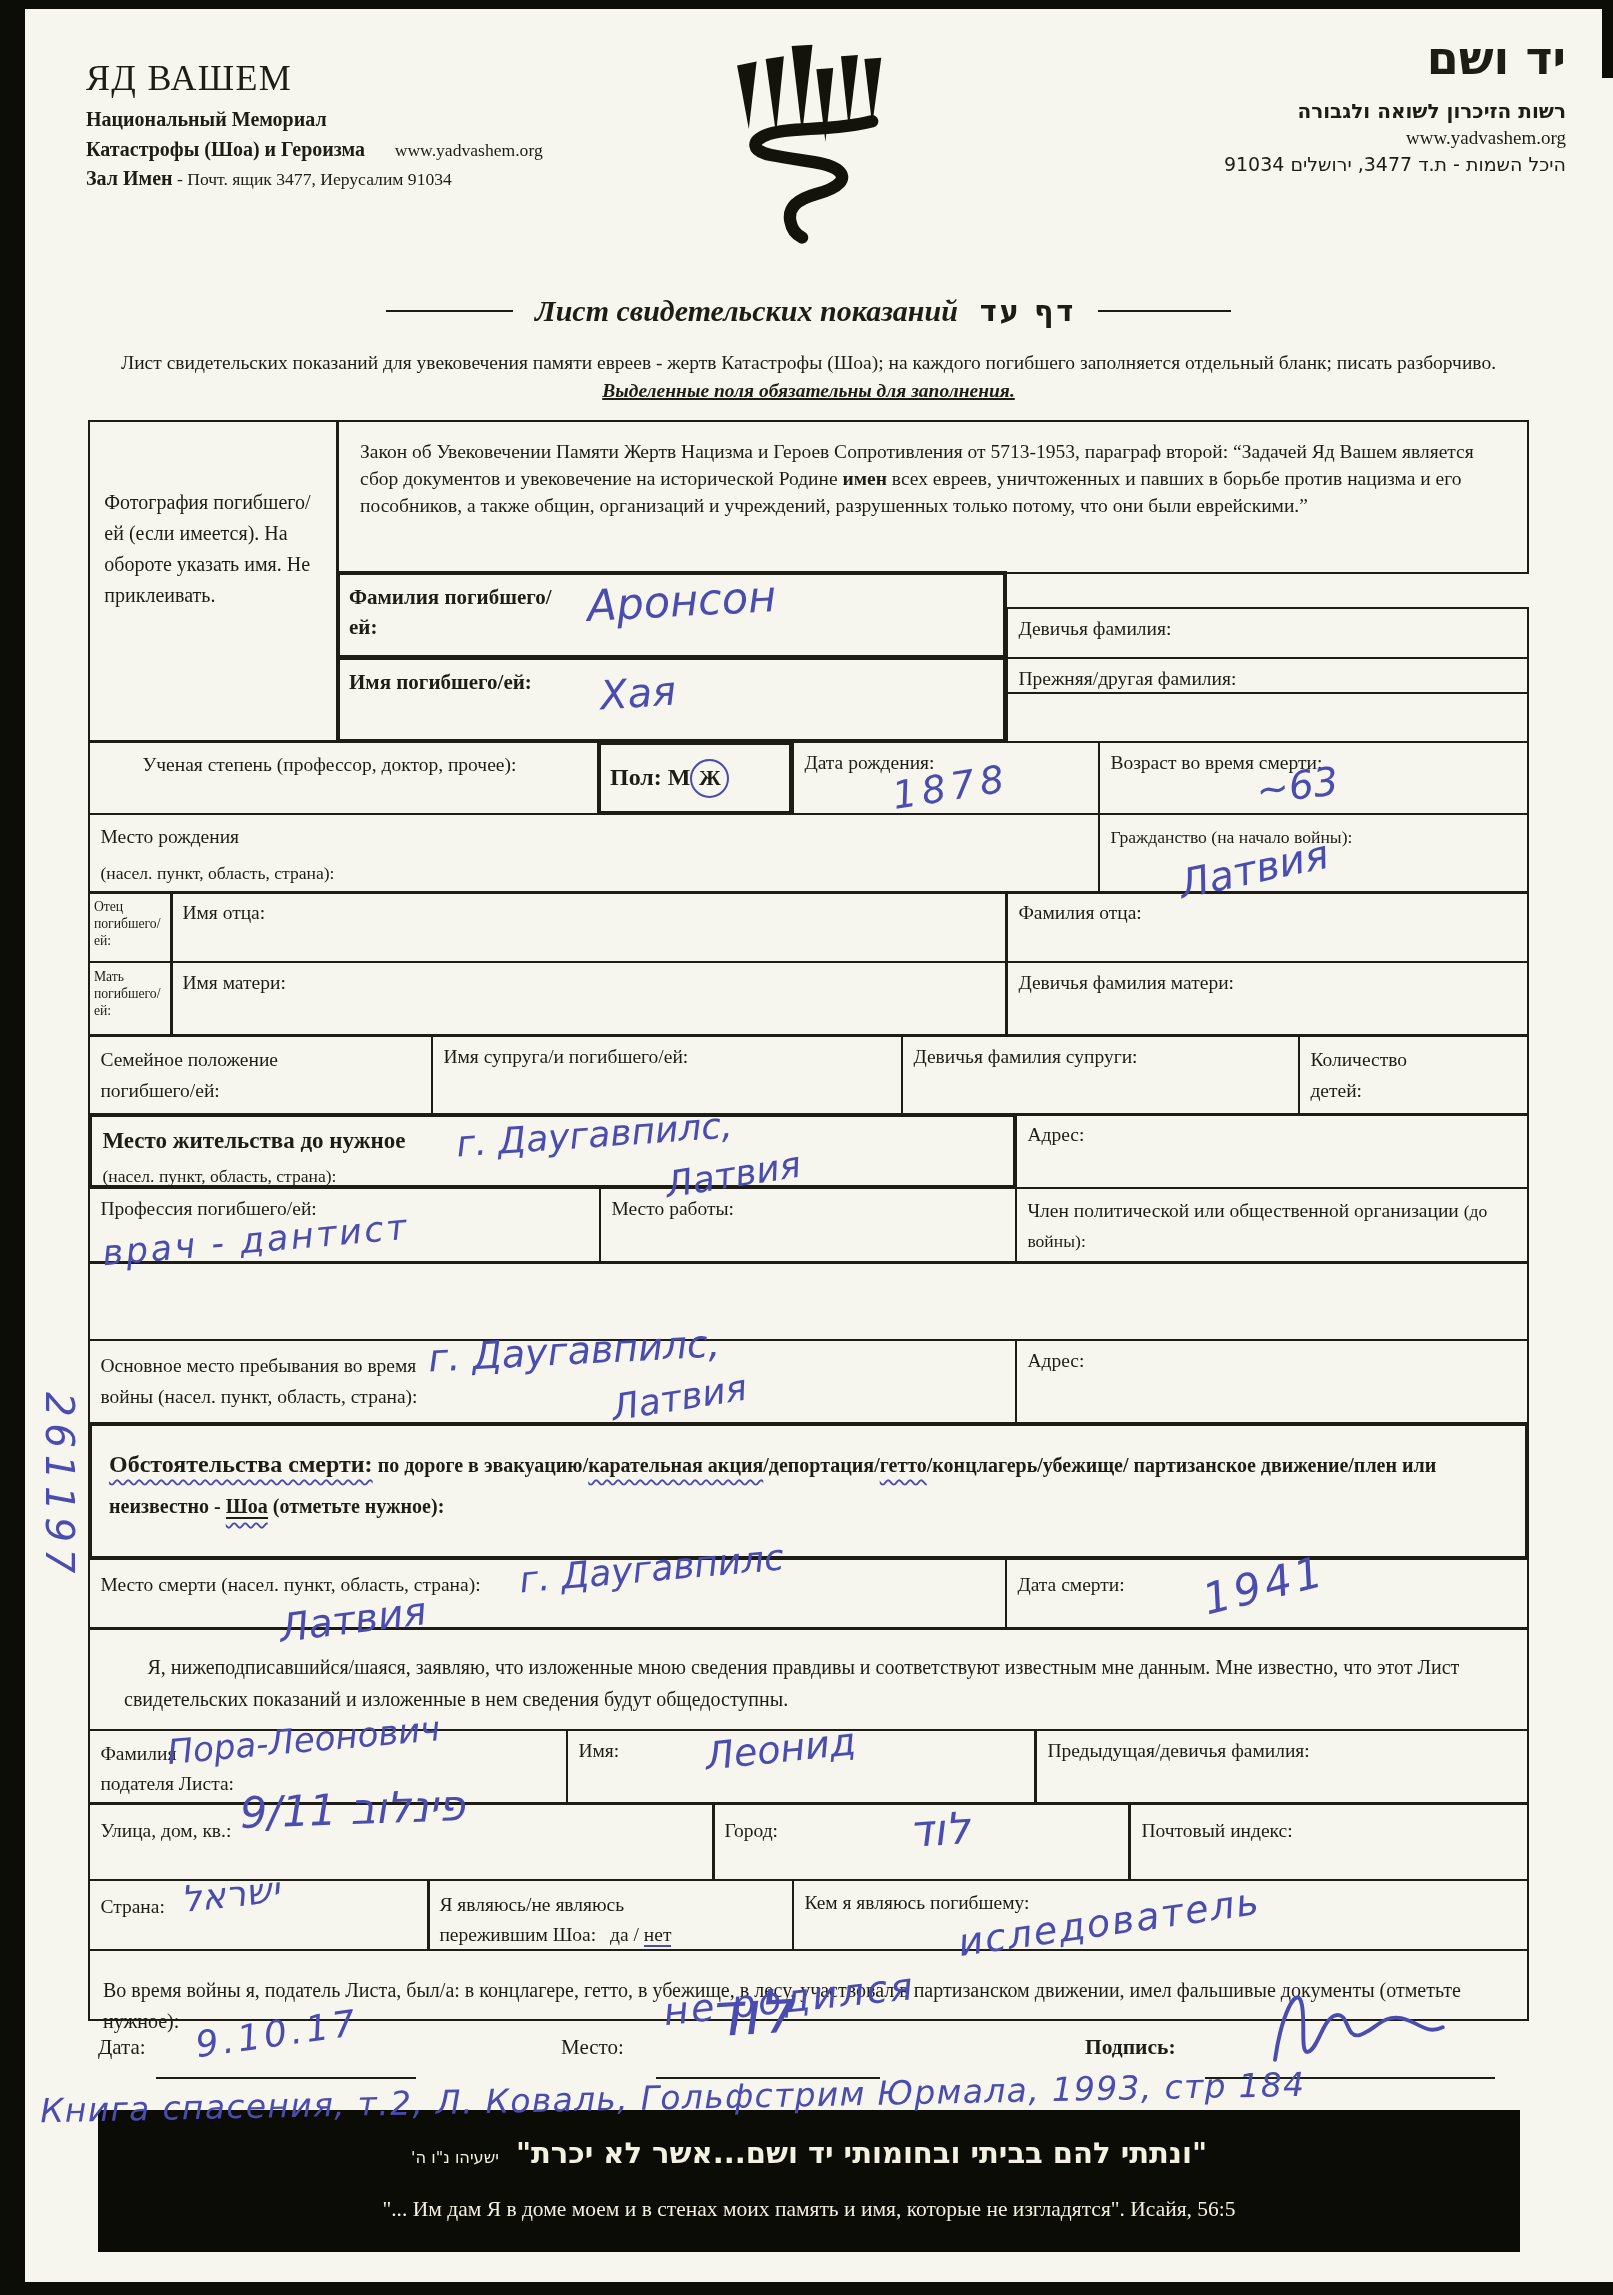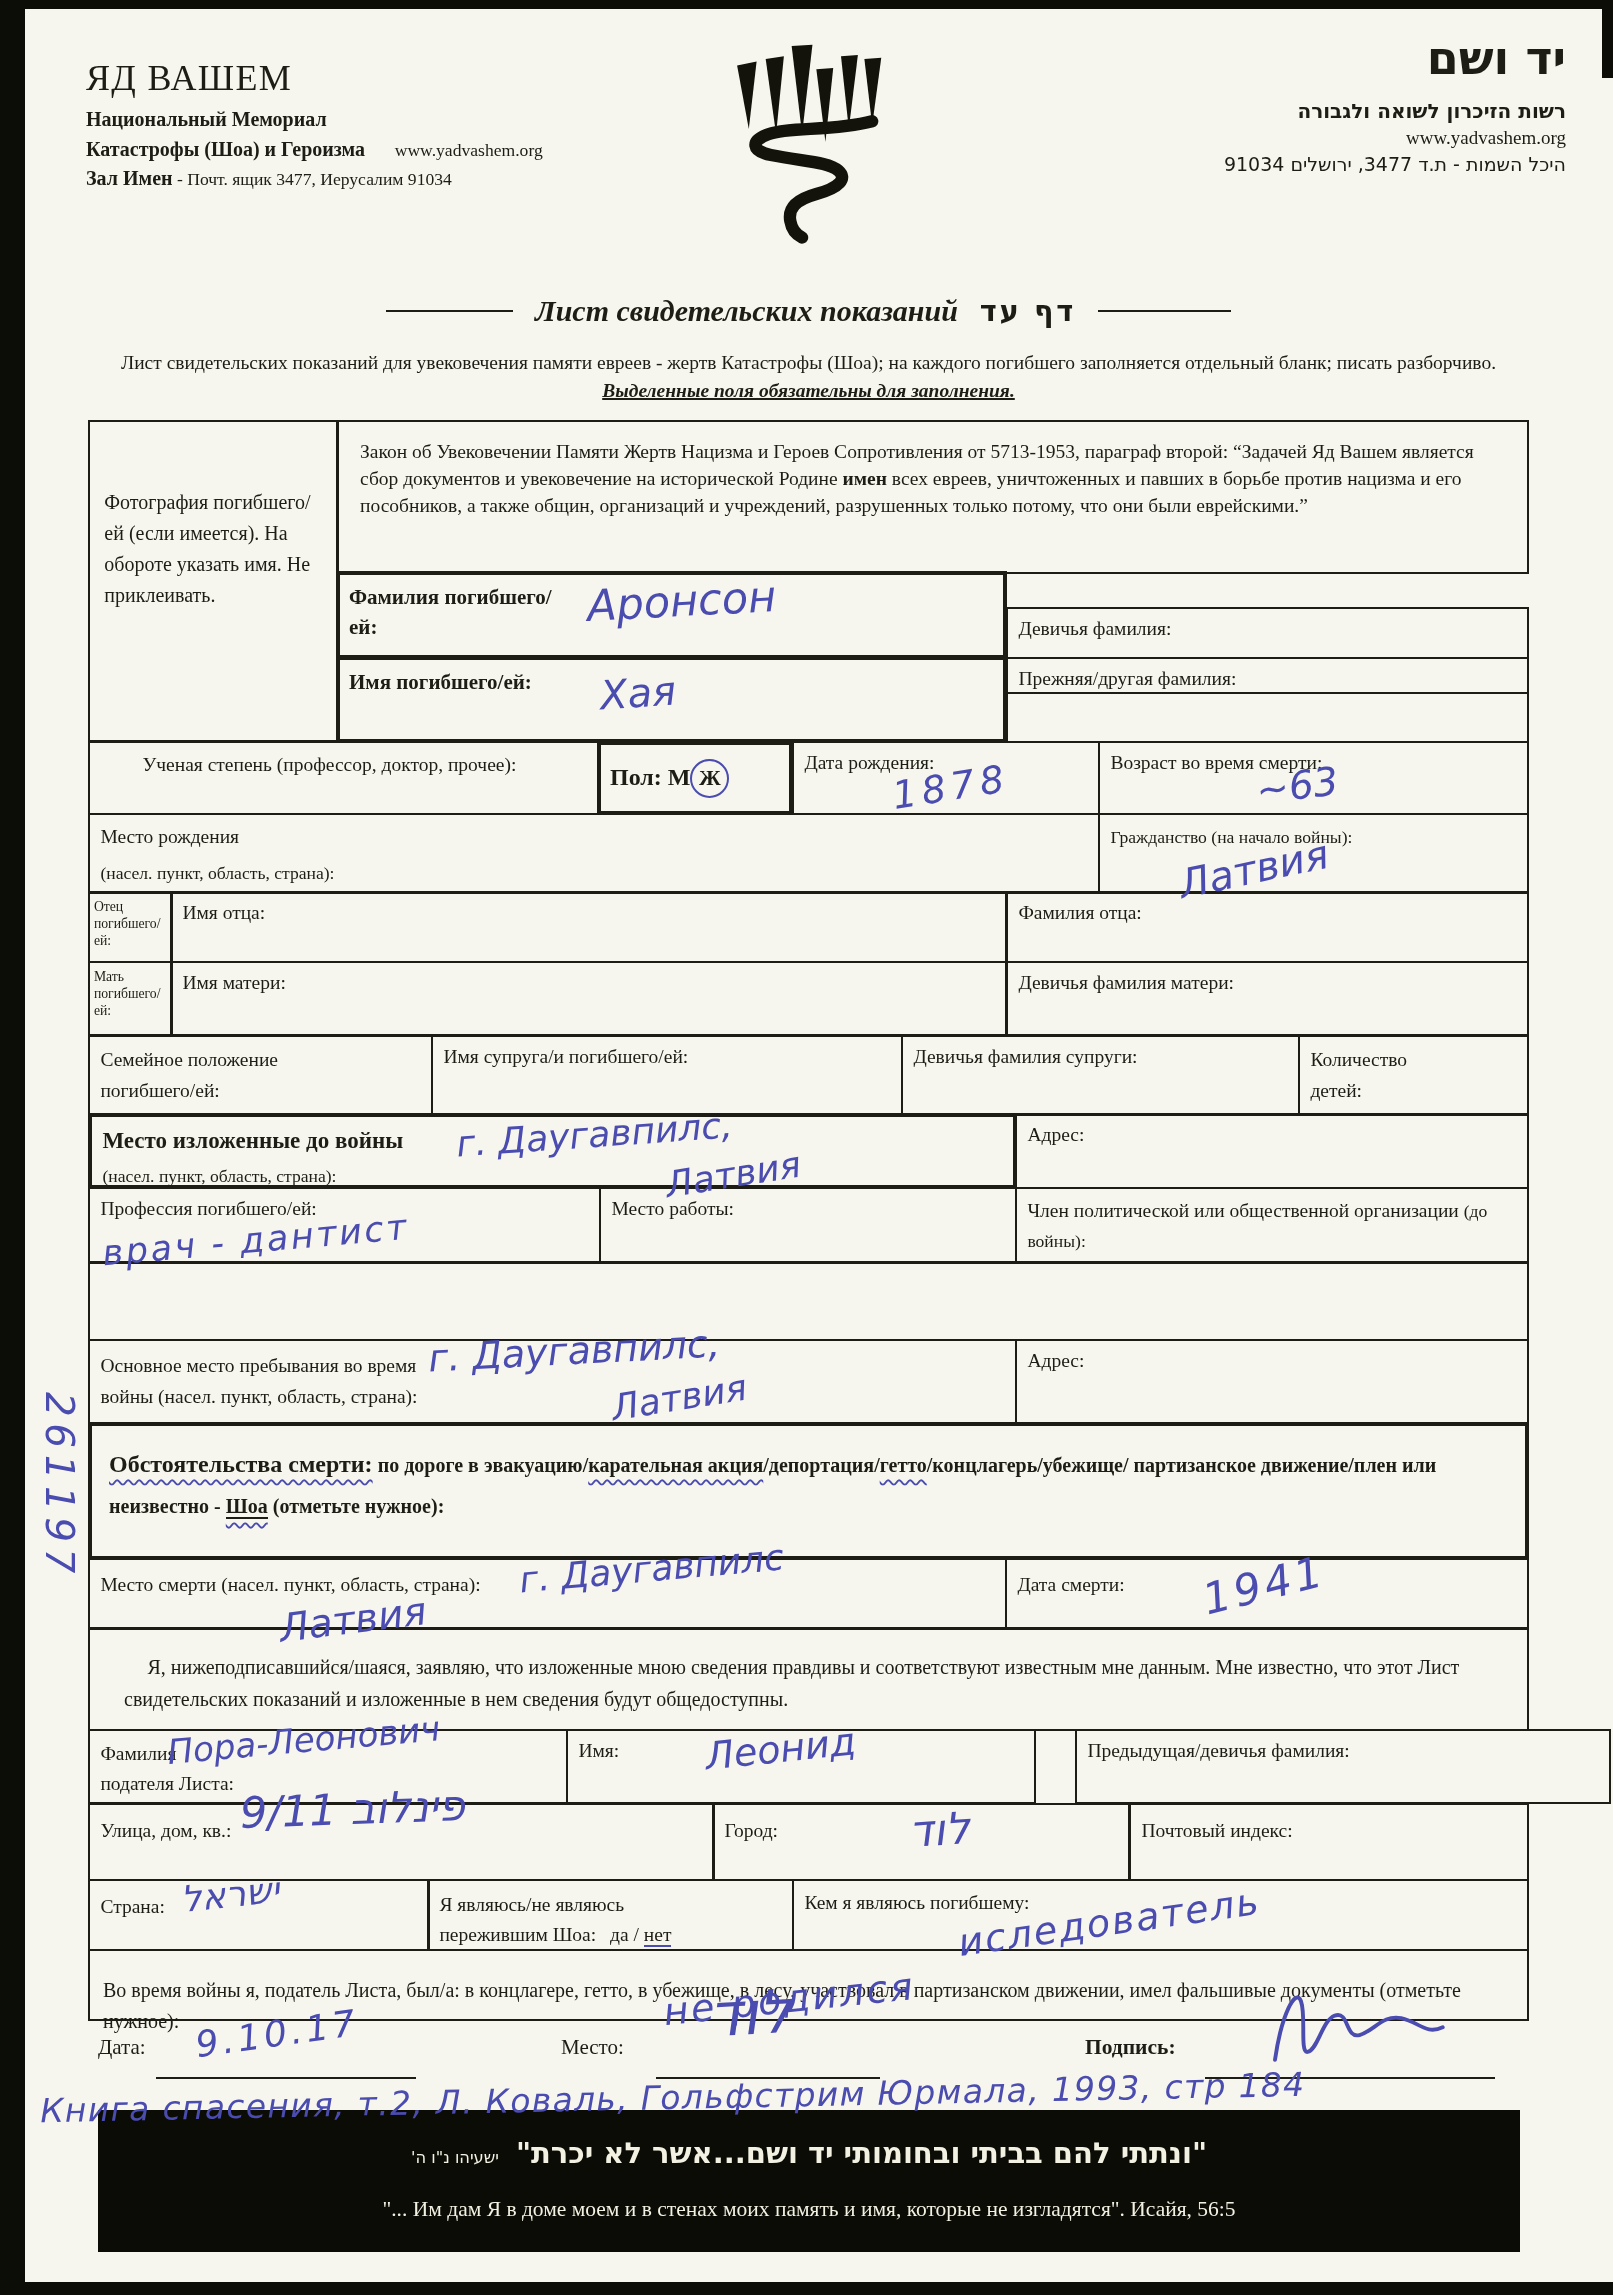--- a/index.html
+++ b/index.html
@@ -180,21 +180,21 @@
     <span>Имя супруга/и погибшего/ей:</span>
   </div>
   <div class="cell" style="left:901px;top:1035px;width:399px;height:81px;">
     <span>Девичья фамилия супруги:</span>
   </div>
   <div class="cell" style="left:1298px;top:1035px;width:231px;height:81px;line-height:1.6;">
     <span style="display:block;width:130px;">Количество детей:</span>
   </div>
 
   <div class="cell bold-cell" style="left:88px;top:1113px;width:929px;height:76px;padding:7.8px 10.4px;">
-    <div class="b" style="font-size:23px;">Место изложенные до войны</div>
+    <div class="b" style="font-size:23px;">Место жительства до нужное</div>
     <div class="sub" style="margin-top:9px;">(насел. пункт, область, страна):</div>
     <span class="hw" style="left:364px;top:0px;font-size:36px;transform:rotate(-4deg);">г. Даугавпилс,</span>
     <span class="hw" style="left:573px;top:40px;font-size:36px;transform:rotate(-9deg);">Латвия</span>
   </div>
   <div class="cell" style="left:1015px;top:1113px;width:514px;height:76px;">
     <span>Адрес:</span>
   </div>
 
   <div class="cell" style="left:88px;top:1187px;width:513px;height:76px;">
     <span>Профессия погибшего/ей:</span>
@@ -239,21 +239,21 @@
 
   <div class="cell" style="left:88px;top:1729px;width:480px;height:75px;padding:7.8px 10.4px;line-height:1.55;">
     <div>Фамилия</div>
     <div>подателя Листа:</div>
     <span class="hw" style="left:77px;top:-7.8px;font-size:34px;transform:rotate(-5deg);">Пора-Леонович</span>
   </div>
   <div class="cell" style="left:566px;top:1729px;width:470px;height:75px;">
     <span>Имя:</span>
     <span class="hw" style="left:137px;top:-1.3px;font-size:38px;transform:rotate(-6deg);">Леонид</span>
   </div>
-  <div class="cell" style="left:1035px;top:1729px;width:536px;height:75px;margin-left:40px;">
+  <div class="cell" style="left:1035px;top:1729px;width:494px;height:75px;">
     <span>Предыдущая/девичья фамилия:</span>
   </div>
 
   <div class="cell" style="left:88px;top:1803px;width:627px;height:78px;padding:13px 10.4px;">
     <span>Улица, дом, кв.:</span>
     <span class="hw" dir="ltr" style="left:150px;top:-17px;font-size:43px;transform:rotate(-2deg);">9/11 פינלוב</span>
   </div>
   <div class="cell" style="left:712px;top:1803px;width:418px;height:78px;padding:13px 10.4px;">
     <span>Город:</span>
     <span class="hw he" style="left:195px;top:2.6px;font-size:44px;transform:rotate(-4deg);">לוד</span>

